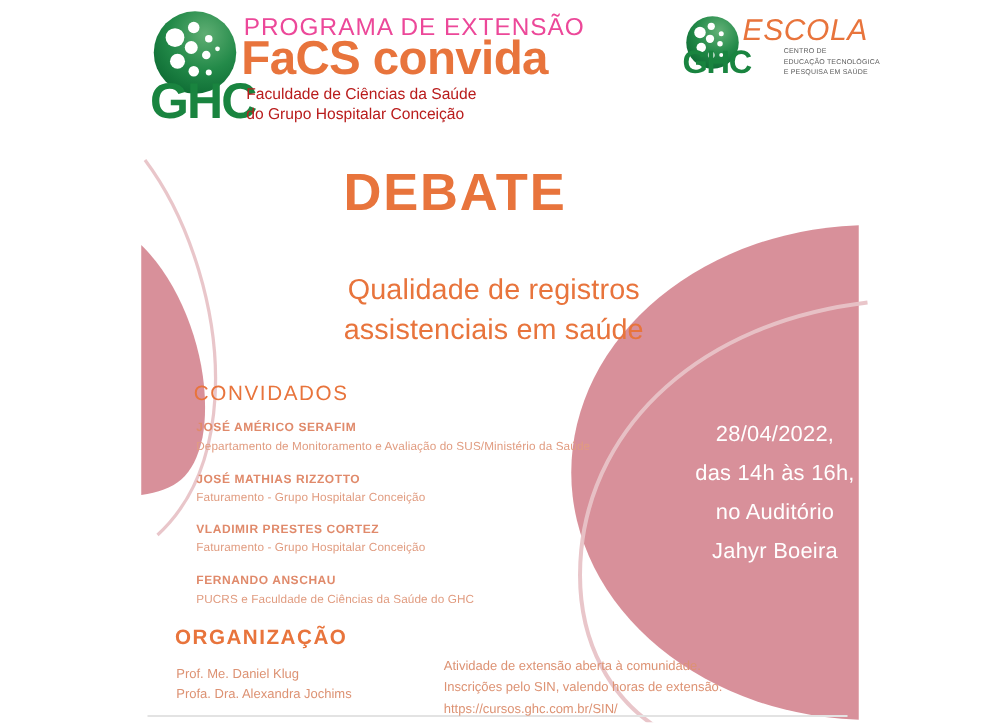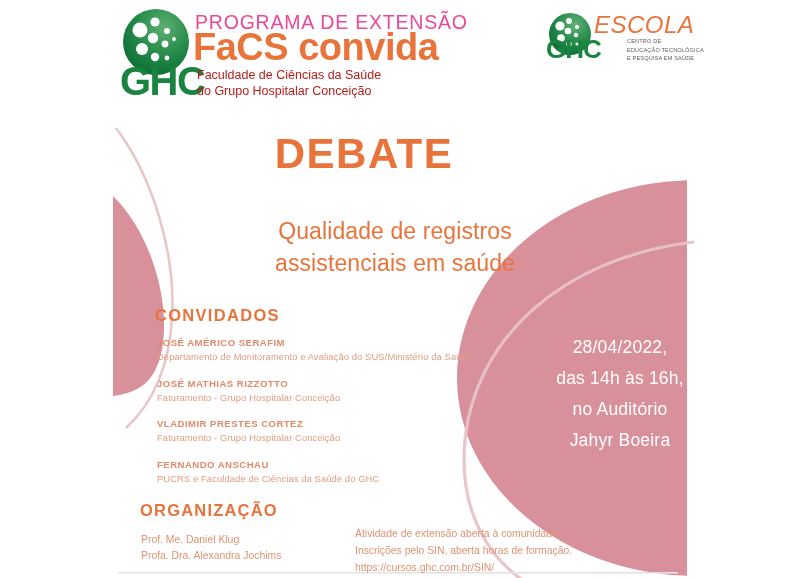--- a/index.html
+++ b/index.html
@@ -164,21 +164,21 @@
     line-height: 1.38;
     letter-spacing: 0.1px;
   }
 
   
   .guests-head {
     position: absolute;
     left: 155px;
     top: 306px;
     font-size: 16.5px;
-    font-weight: bold;
+    font-weight: normal;
     letter-spacing: 1.3px;
     color: #e8743c;
   }
   .guests {
     position: absolute;
     left: 157px;
     top: 336px;
     width: 400px;
   }
   .guest {
@@ -362,21 +362,21 @@
   </div>
 
   <div class="org-head">ORGANIZAÇÃO</div>
   <div class="org-people">
     <div>Prof. Me. Daniel Klug</div>
     <div>Profa. Dra. Alexandra Jochims</div>
   </div>
 
   <div class="footer-info">
     <div>Atividade de extensão aberta à comunidade.</div>
-    <div>Inscrições pelo SIN, aberta horas de formação.</div>
+    <div>Inscrições pelo SIN, valendo horas de extensão.</div>
     <div>https://cursos.ghc.com.br/SIN/</div>
   </div>
 
   <div class="datebox">
     <div>28/04/2022,</div>
     <div>das 14h às 16h,</div>
     <div>no Auditório</div>
     <div>Jahyr Boeira</div>
   </div>
 

